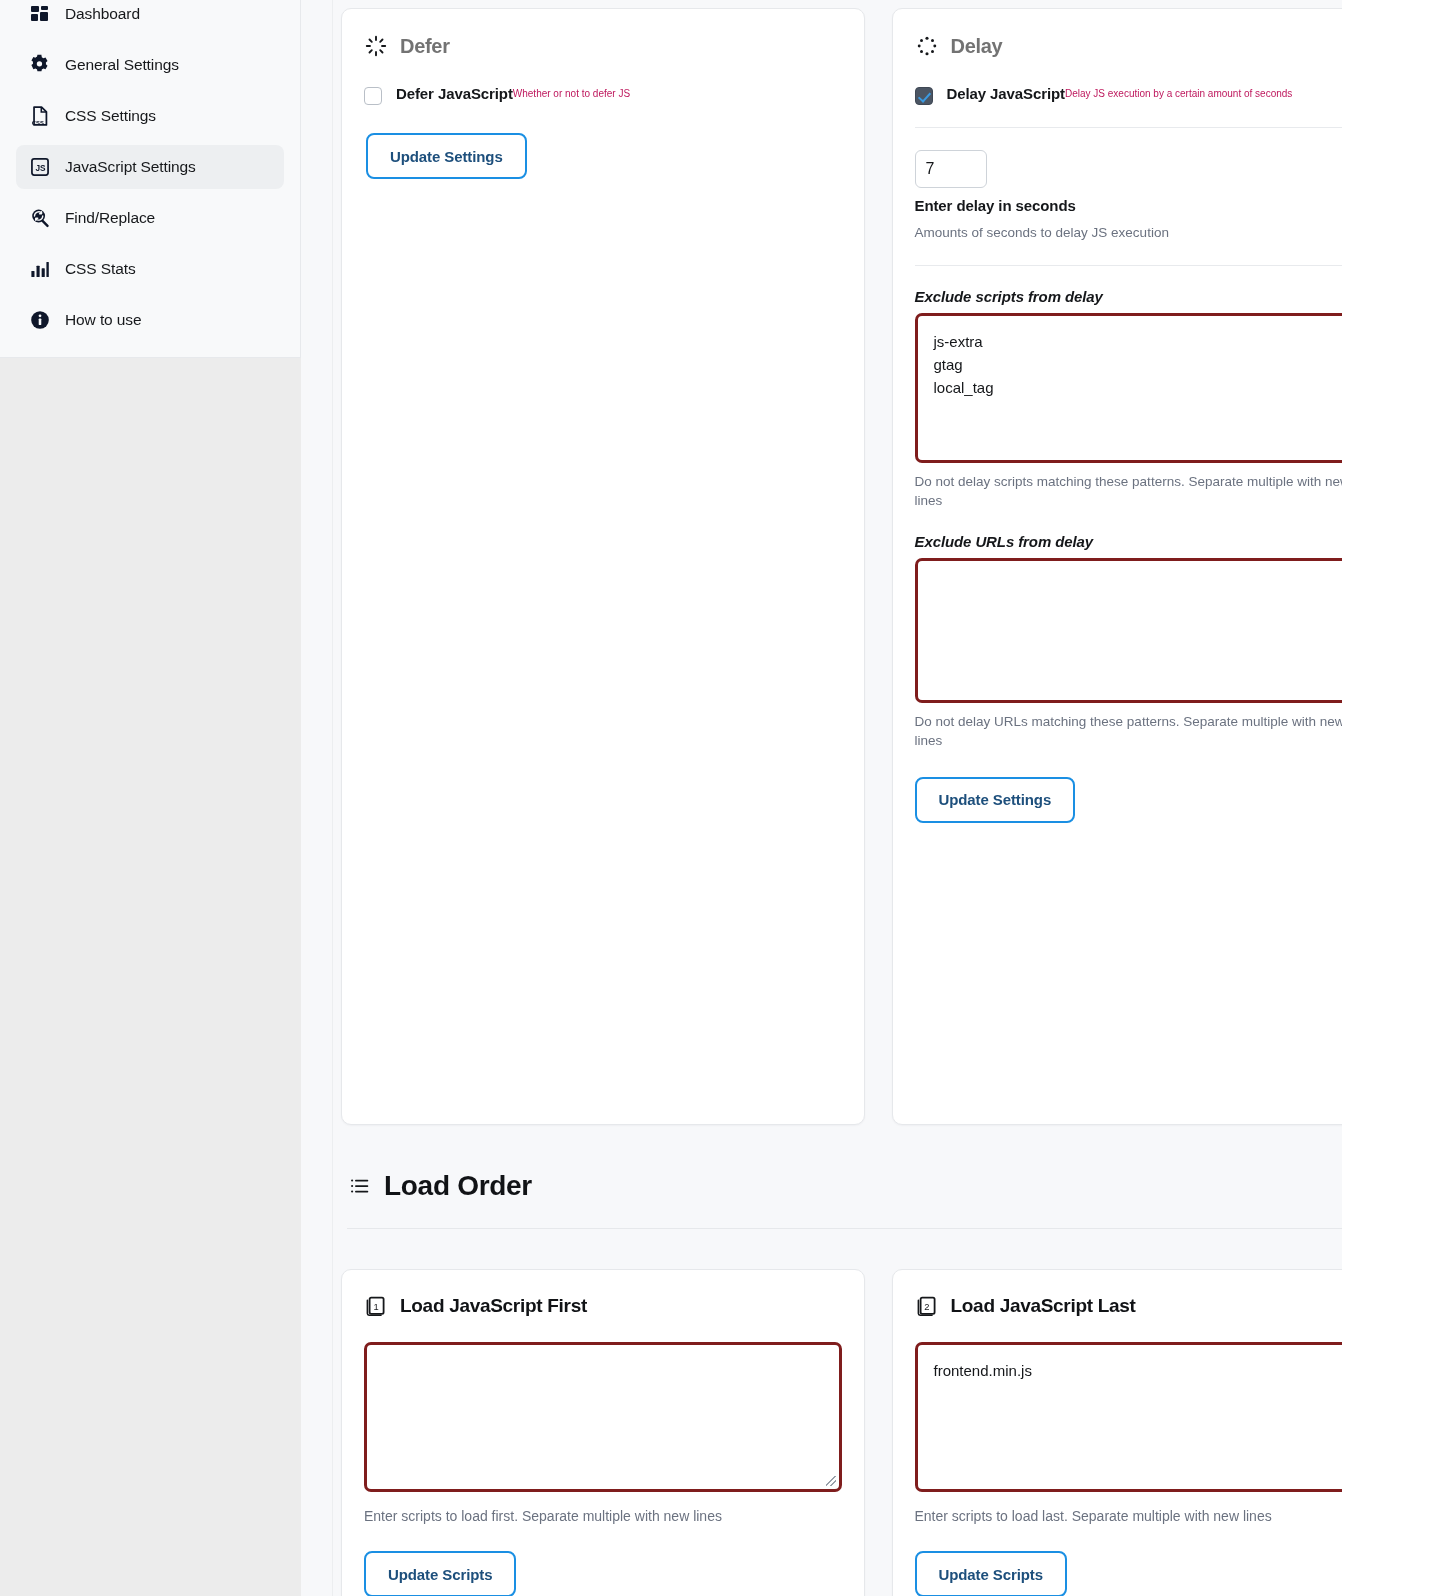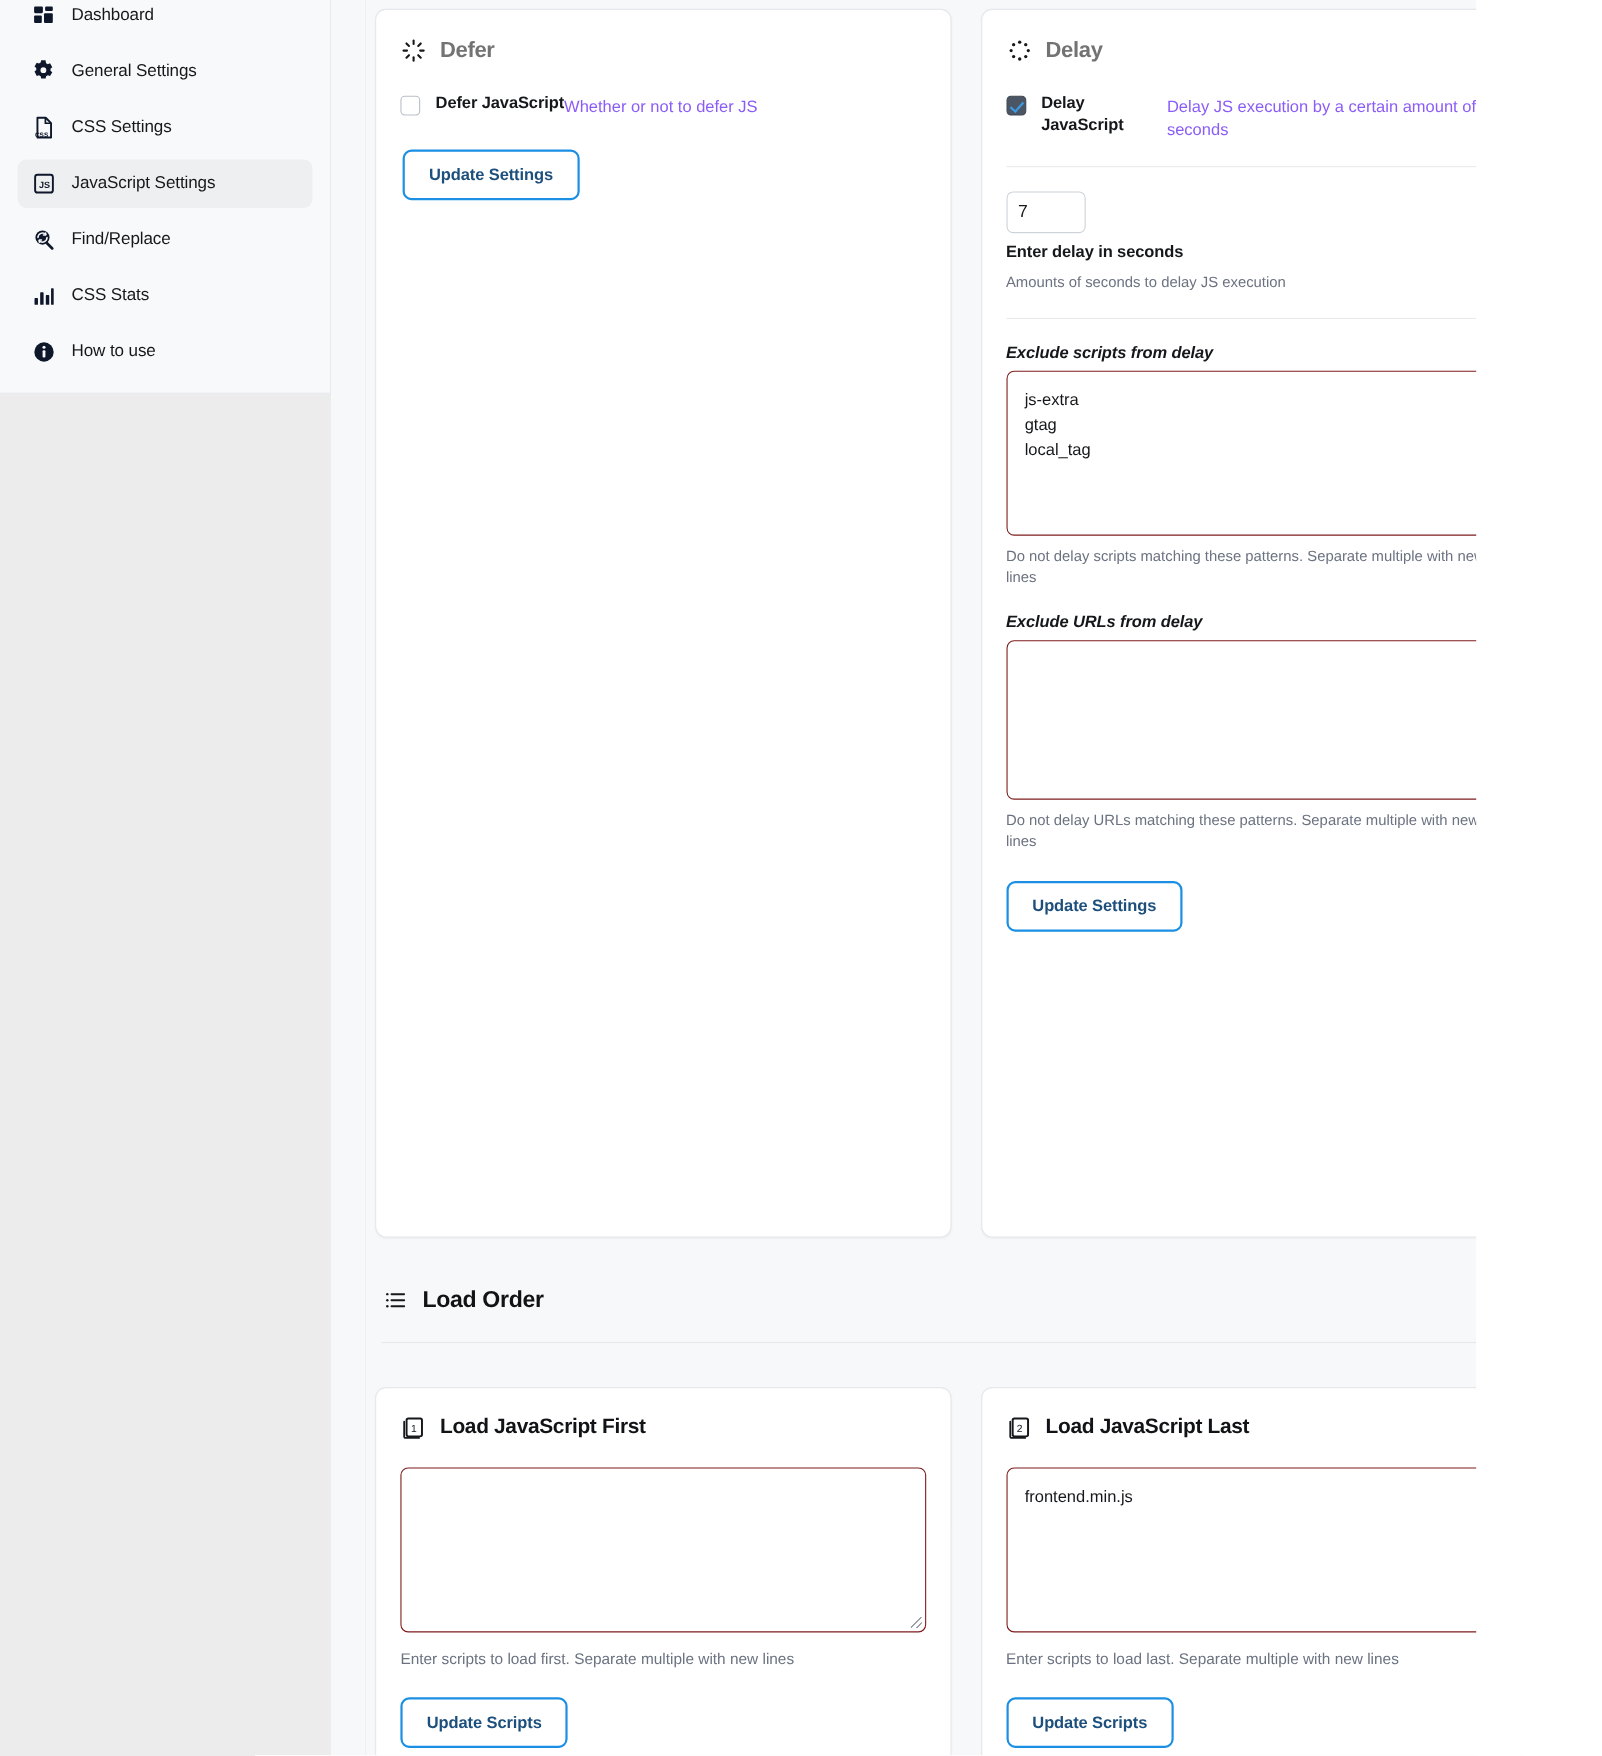--- a/index.html
+++ b/index.html
@@ -135,22 +135,22 @@
   }
   .chk-texts { display: flex; }
   .chk-label {
     font-size: 15px;
     font-weight: bold;
     color: #15171a;
     letter-spacing: -0.1px;
     line-height: 1.35;
   }
   .chk-help {
-    font-size: 15px;
-    color: #8b5cf6;
+    font-size: 10px;
+    color: #be185d;
     margin-top: 3px;
     line-height: 1.4;
   }
 
   .divider {
     height: 1px;
     background: #e8eaed;
     margin: 22px 0 0 0;
   }
 
@@ -206,21 +206,21 @@
   .ta-label {
     font-size: 15px;
     font-weight: bold;
     color: #15171a;
     letter-spacing: -0.1px;
     margin-bottom: 8px;
     font-style: italic;
   }
   .ta {
     width: 100%;
-    border: 1px solid #7f1d1d;
+    border: 3px solid #7f1d1d;
     border-radius: 7px;
     background: #ffffff;
     padding: 14px 16px;
     font-size: 15px;
     color: #15171a;
     line-height: 1.56;
     white-space: pre-wrap;
     position: relative;
     overflow: hidden;
     cursor: text;
@@ -241,21 +241,21 @@
 
   
   .section-head {
     display: flex;
     align-items: center;
     gap: 13px;
     margin-top: 45px;
     padding-left: 8px;
   }
   .section-title {
-    font-size: 21px;
+    font-size: 28px;
     font-weight: bold;
     color: #111316;
     letter-spacing: -0.3px;
   }
   .section-icon { width: 22px; height: 22px; flex: 0 0 22px; color: #16181b; }
   .section-rule {
     height: 1px;
     background: #e6e8eb;
     margin: 26px 0 0 6px;
   }

